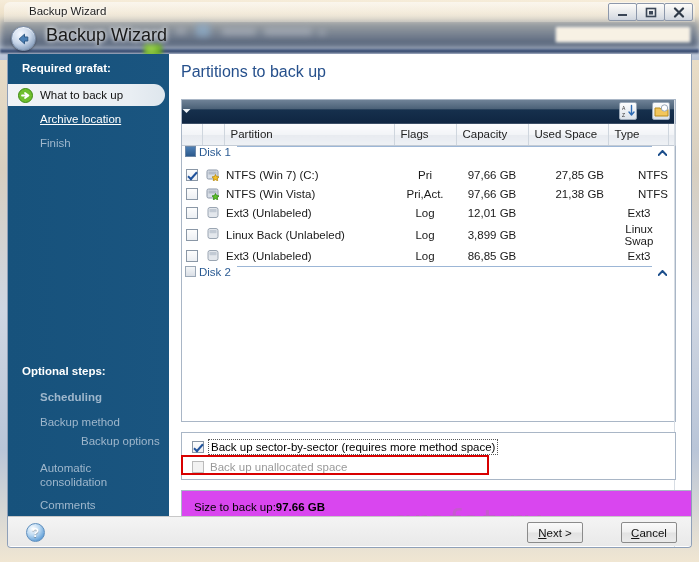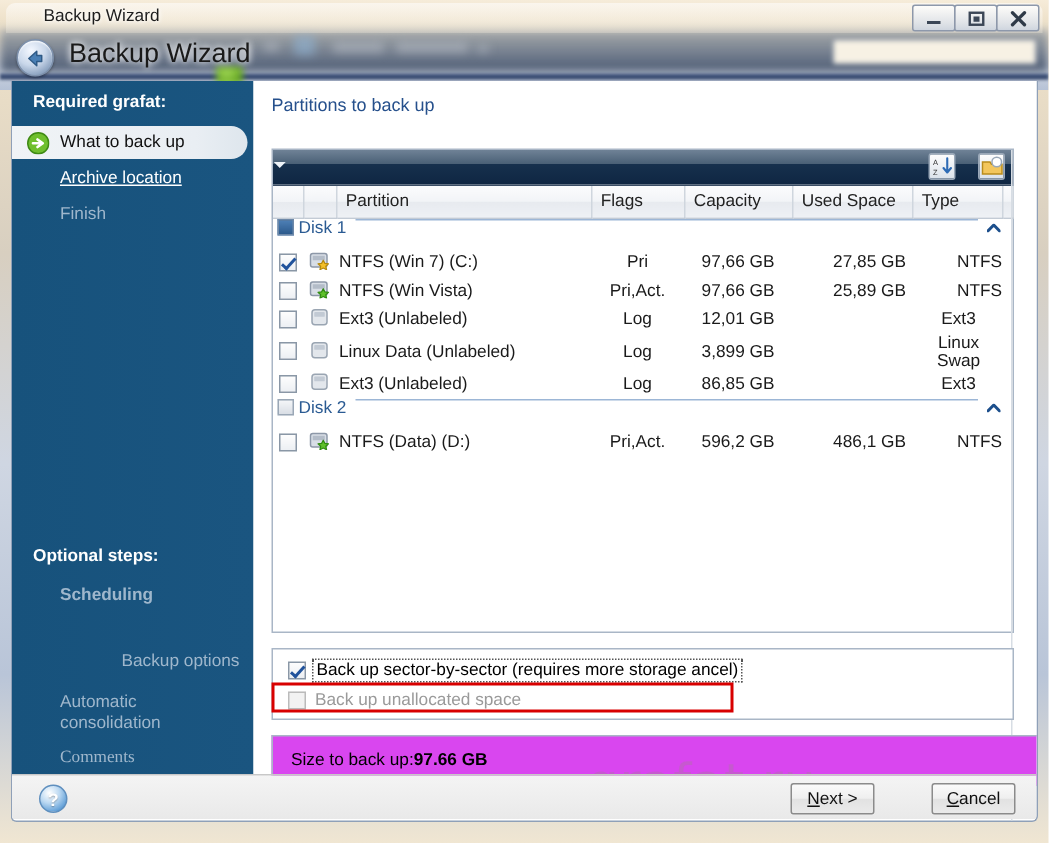--- a/index.html
+++ b/index.html
@@ -134,21 +134,21 @@
   .side-item.two-line { height:32px; align-items:flex-start; }
   .side-item.two-line .lbl { padding-top:1px; line-height:14px; white-space:normal; width:120px; }
 
   
   .content {
     position:absolute; left:161px; top:0; width:523px; height:462px;
     background:#ffffff;
   }
   .page-title {
     position:absolute; left:12px; top:9px;
-    font-size:12px; color:#26508c;
+    font-size:16px; color:#26508c;
     white-space:nowrap;
   }
 
   
   .list-panel {
     position:absolute; left:12px; top:45px; width:495px; height:323px;
     border:1px solid #a9b6c6; background:#fff;
   }
   .list-toolbar {
     position:absolute; left:0; top:0; width:493px; height:24px;
@@ -346,27 +346,30 @@
 
       <div class="side-item dim" style="top:78px;">
         <span class="lbl">Finish</span>
       </div>
 
       <div class="side-head opt">Optional steps:</div>
 
       <div class="side-item dim" style="top:332px;font-weight:bold;">
         <span class="lbl">Scheduling</span>
       </div>
+      <div class="side-item dim" style="top:357px;">
+        <span class="lbl">Backup method</span>
+      </div>
       <div class="side-item dim" style="top:376px;padding-left:41px;">
         <span class="lbl">Backup options</span>
       </div>
       <div class="side-item dim two-line" style="top:406px;">
         <span class="lbl">Automatic consolidation</span>
       </div>
-      <div class="side-item dim" style="top:440px;font-family:Liberation Serif, serif;">
+      <div class="side-item dim" style="top:440px;">
         <span class="lbl">Comments</span>
       </div>
     </div>
 
     <div class="content">
       <div class="page-title">Partitions to back up</div>
 
       <div class="list-panel">
         <div class="list-toolbar">
           <div class="tb-btn tb-sort">
@@ -445,21 +448,21 @@
               <td class="p-ico">
                 <svg width="15" height="13" viewBox="0 0 15 13">
                   <rect x="1" y="2" width="11" height="9" rx="1.5" fill="#d8dee6" stroke="#8d98a8" stroke-width="1"></rect>
                   <rect x="2.5" y="3.5" width="8" height="3" fill="#b3bcc8"></rect>
                   <path d="M9.5 6.5 L10.6 8.6 L13 8.9 L11.2 10.5 L11.7 12.8 L9.5 11.7 L7.3 12.8 L7.8 10.5 L6 8.9 L8.4 8.6 Z" fill="#5fc02a" stroke="#2f8a10" stroke-width="0.8" stroke-linejoin="round"></path>
                 </svg>
               </td>
               <td class="p-name">NTFS (Win Vista)</td>
               <td class="p-flags">Pri,Act.</td>
               <td class="p-cap">97,66 GB</td>
-              <td class="p-used r">25,89 GB</td>
+              <td class="p-used r">21,38 GB</td>
               <td class="p-type">NTFS</td>
               <td></td>
             </tr>
 
             <tr>
               <td class="p-chk"><span class="cb"></span></td>
               <td class="p-ico">
                 <svg width="15" height="13" viewBox="0 0 15 13">
                   <rect x="2" y="1.5" width="10" height="10" rx="2" fill="#e3e7ec" stroke="#9aa5b2" stroke-width="1"></rect>
                   <rect x="3.5" y="3" width="7" height="3.2" rx="0.6" fill="#c2cad4"></rect>
@@ -474,21 +477,21 @@
             </tr>
 
             <tr>
               <td class="p-chk"><span class="cb"></span></td>
               <td class="p-ico">
                 <svg width="15" height="13" viewBox="0 0 15 13">
                   <rect x="2" y="1.5" width="10" height="10" rx="2" fill="#e3e7ec" stroke="#9aa5b2" stroke-width="1"></rect>
                   <rect x="3.5" y="3" width="7" height="3.2" rx="0.6" fill="#c2cad4"></rect>
                 </svg>
               </td>
-              <td class="p-name">Linux Data (Unlabeled)</td>
+              <td class="p-name">Linux Back (Unlabeled)</td>
               <td class="p-flags">Log</td>
               <td class="p-cap">3,899 GB</td>
               <td class="p-used r"></td>
               <td class="p-type ctr">Linux Swap</td>
               <td></td>
             </tr>
 
             <tr>
               <td class="p-chk"><span class="cb"></span></td>
               <td class="p-ico">
@@ -513,45 +516,29 @@
                   <span class="grp-line"></span>
                   <span class="grp-chev">
                     <svg width="9" height="6" viewBox="0 0 9 6">
                       <path d="M0.6 5 L4.5 1 L8.4 5" stroke="#1d4f8c" stroke-width="2" fill="none" stroke-linecap="round" stroke-linejoin="round"></path>
                     </svg>
                   </span>
                 </div>
               </td>
             </tr>
 
-            <tr>
-              <td class="p-chk"><span class="cb"></span></td>
-              <td class="p-ico">
-                <svg width="15" height="13" viewBox="0 0 15 13">
-                  <rect x="1" y="2" width="11" height="9" rx="1.5" fill="#d8dee6" stroke="#8d98a8" stroke-width="1"></rect>
-                  <rect x="2.5" y="3.5" width="8" height="3" fill="#b3bcc8"></rect>
-                  <path d="M9.5 6.5 L10.6 8.6 L13 8.9 L11.2 10.5 L11.7 12.8 L9.5 11.7 L7.3 12.8 L7.8 10.5 L6 8.9 L8.4 8.6 Z" fill="#5fc02a" stroke="#2f8a10" stroke-width="0.8" stroke-linejoin="round"></path>
-                </svg>
-              </td>
-              <td class="p-name">NTFS (Data) (D:)</td>
-              <td class="p-flags">Pri,Act.</td>
-              <td class="p-cap">596,2 GB</td>
-              <td class="p-used r">486,1 GB</td>
-              <td class="p-type">NTFS</td>
-              <td></td>
-            </tr>
           </tbody>
         </table>
         <div class="scroll-right"></div>
       </div>
 
       <div class="opt-panel">
         <div class="opt-row r1">
           <span class="cb checked"></span>
-          <span class="lbl focus-dot">Back up sector-by-sector (requires more storage ancel)</span>
+          <span class="lbl focus-dot">Back up sector-by-sector (requires more method space)</span>
         </div>
         <div class="opt-row r2">
           <span class="cb dim"></span>
           <span class="lbl">Back up unallocated space</span>
         </div>
       </div>
       <div class="red-highlight"></div>
 
       <div class="size-panel">
         <span>Size to back up:</span>

